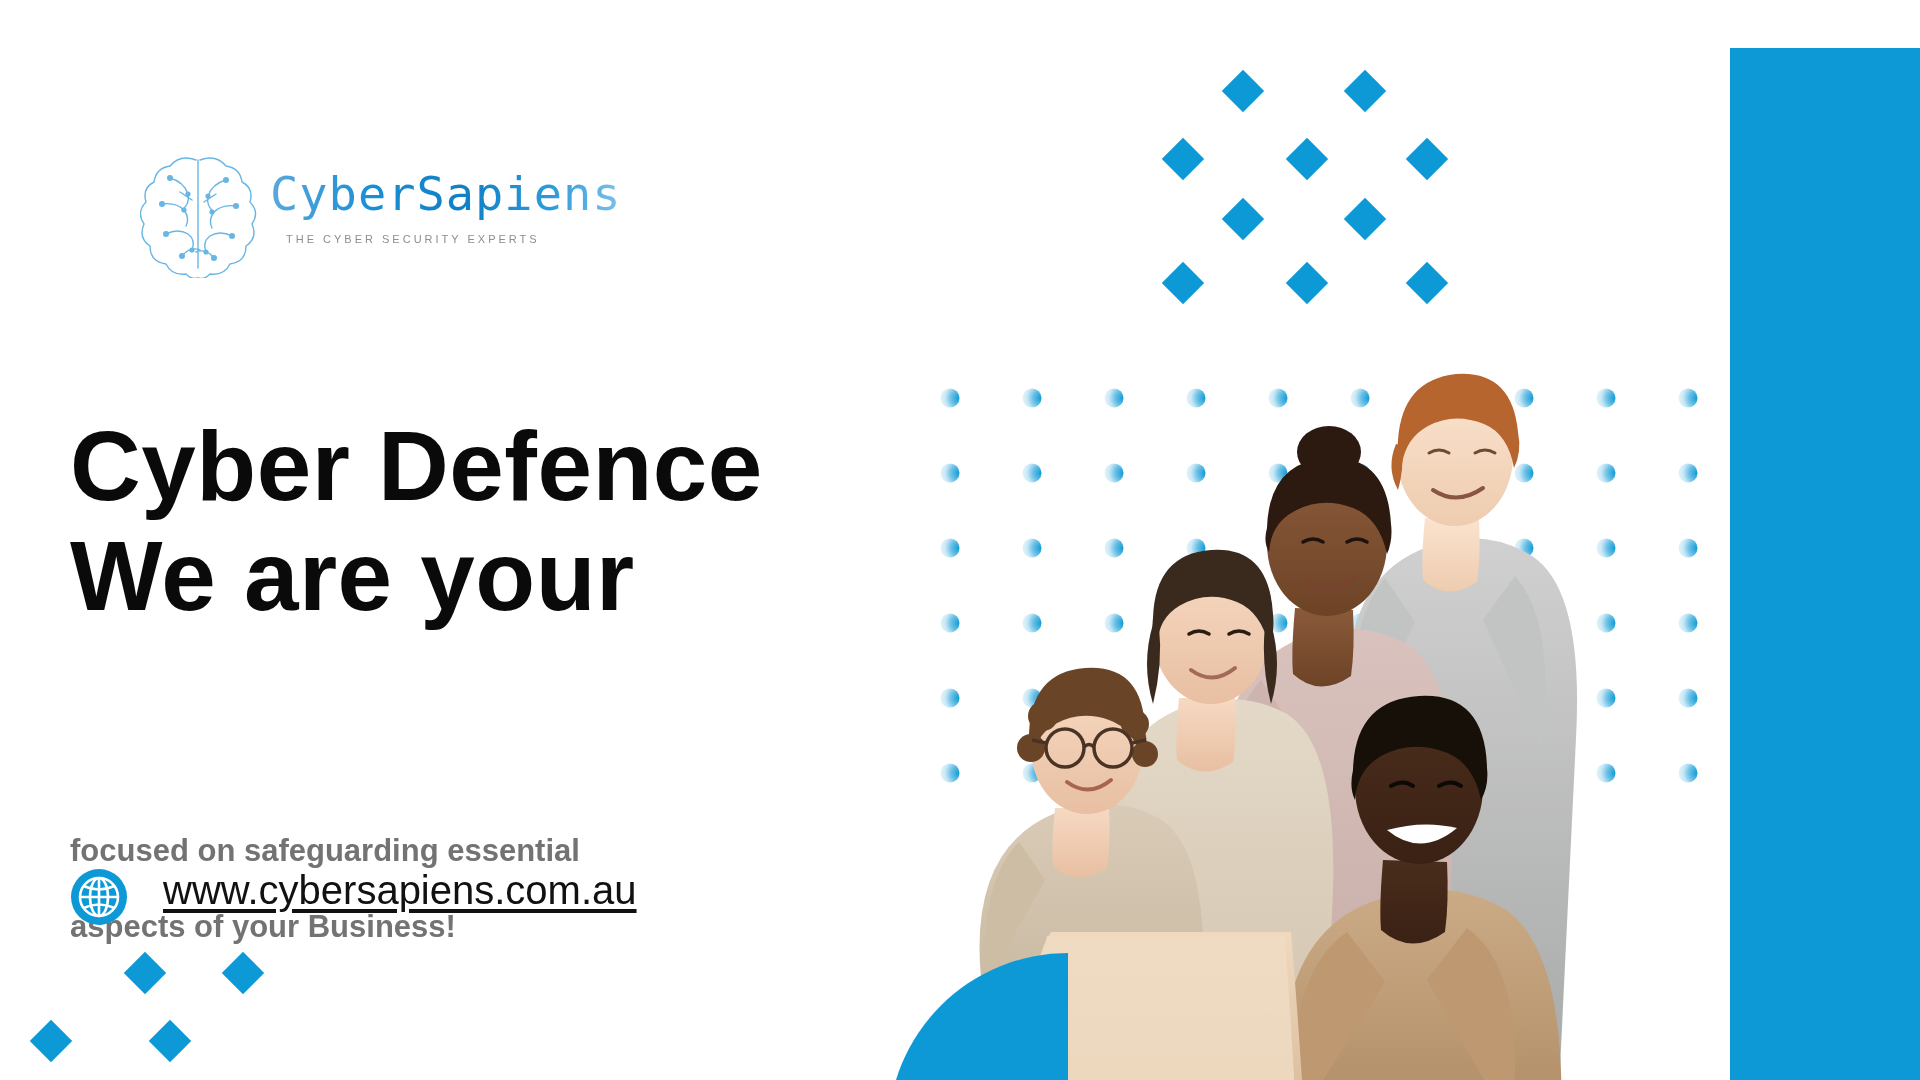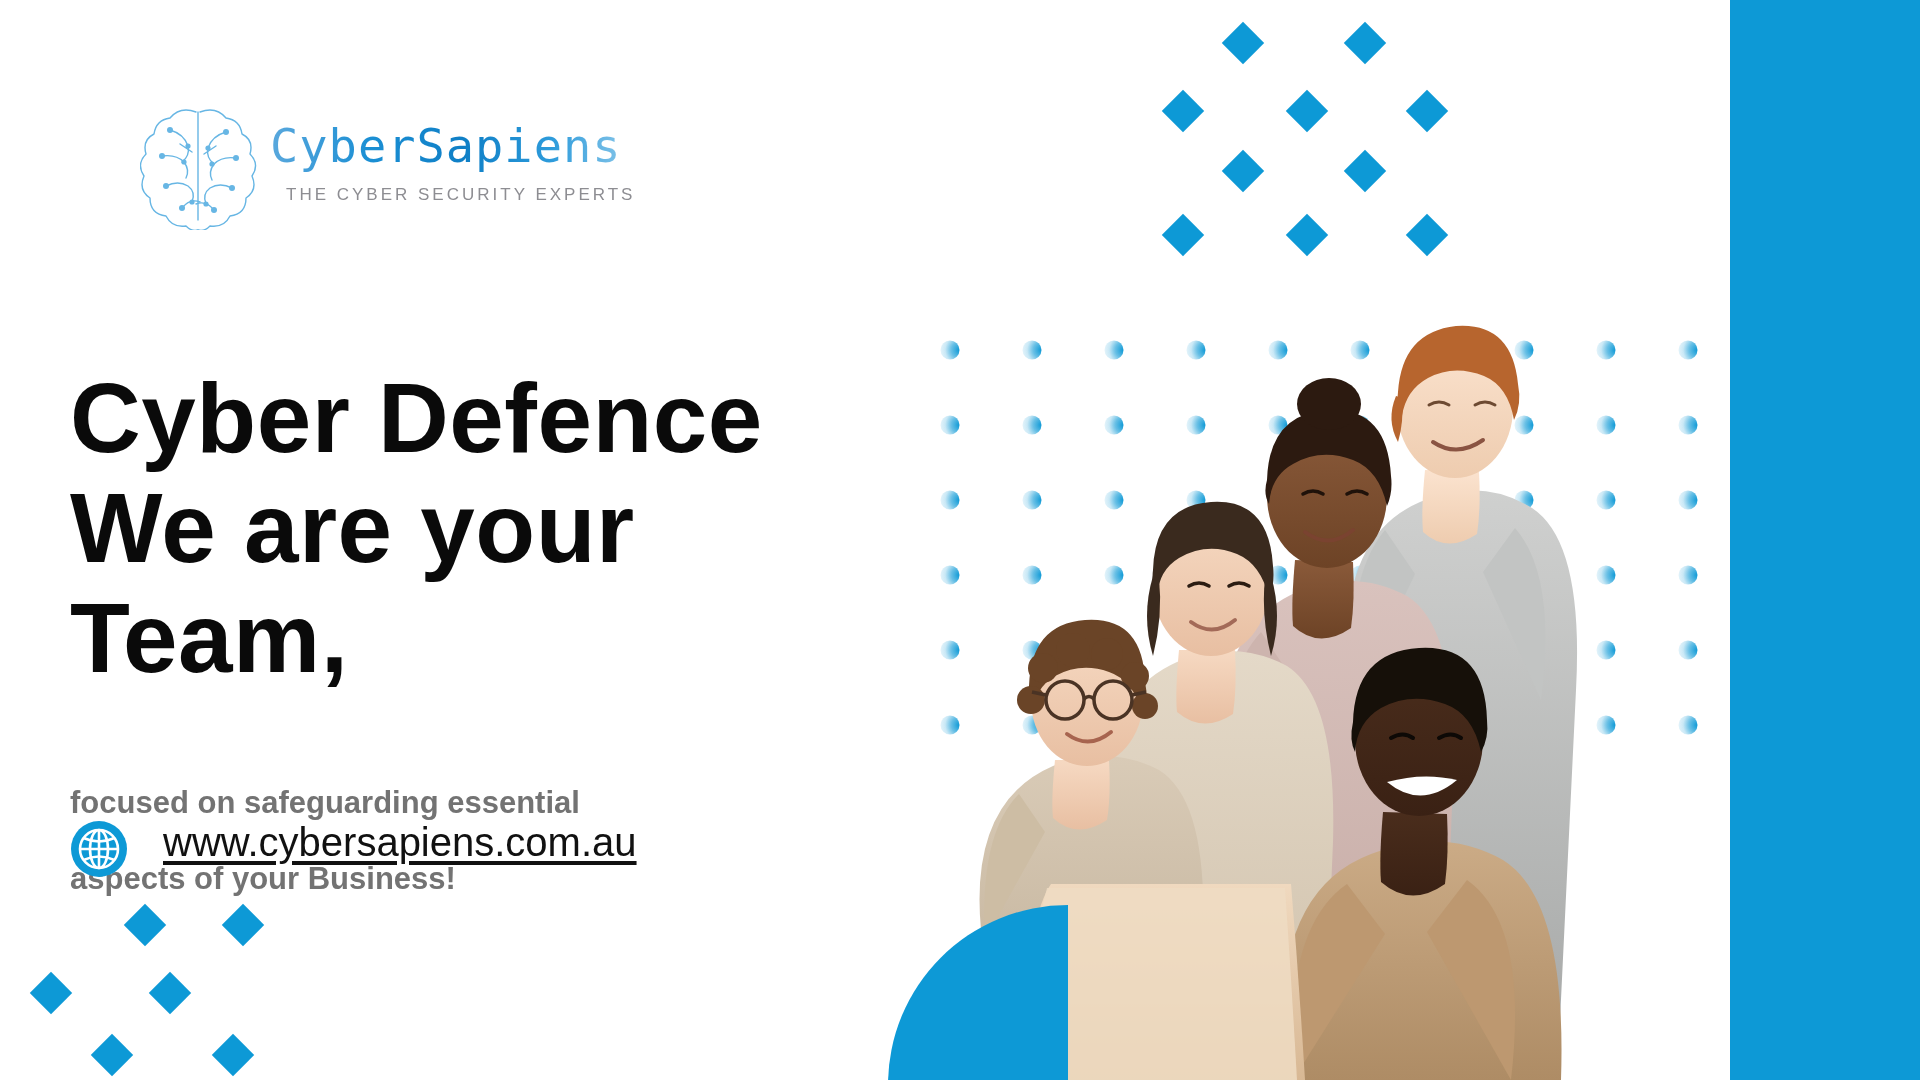--- a/index.html
+++ b/index.html
@@ -2,21 +2,21 @@
 <html><head>
 <meta charset="utf-8">
 <style>
   * { margin:0; padding:0; box-sizing:border-box; }
   html,body { width:1920px; height:1080px; overflow:hidden; }
   body {
     font-family:"Liberation Sans", sans-serif;
     background:#ffffff;
     position:relative;
   }
-  #stage { position:absolute; inset:0; background:#fff; overflow:hidden; }
+  #stage { position:absolute; inset:0; background:#fff; overflow:hidden;margin-top:48px; }
 
   
   .right-bar {
     position:absolute; top:0; right:0; width:190px; height:1080px;
     background:#0d99d6;
   }
 
   
   .photo-panel {
     position:absolute; left:955px; top:0; width:775px; height:1080px;
@@ -47,21 +47,21 @@
     position:absolute; left:130px; top:18px;
     font-family:"DejaVu Sans Mono", monospace;
     font-size:47px; letter-spacing:1px; white-space:nowrap;
     background:linear-gradient(90deg,#5aa8dd 0%, #1b8fd4 28%, #0f7fc6 55%, #2d9bdb 80%, #7fc2e8 100%);
     -webkit-background-clip:text; background-clip:text;
     color:transparent; -webkit-text-fill-color:transparent;
   }
   .logo-tag {
     position:absolute; left:146px; top:85px;
     font-family:"Liberation Sans", sans-serif;
-    font-size:17px; letter-spacing:3.0px; color:#8d8d92; white-space:nowrap;
+    font-size:11px; letter-spacing:3.0px; color:#8d8d92; white-space:nowrap;
   }
 
   
   .headline {
     position:absolute; left:70px; top:364px; width:900px;
     font-family:"Liberation Sans Narrow","Liberation Sans", sans-serif;
     font-weight:bold; font-size:98px; line-height:1.12;
     letter-spacing:0.5px; color:#0a0a0a;
   }
   .headline span { display:block; white-space:nowrap; }
@@ -286,21 +286,20 @@
           <circle cx="66" cy="104" r="2.6"></circle>
       </g>
     </svg>
     <div class="logo-text">CyberSapiens</div>
     <div class="logo-tag">THE CYBER SECURITY EXPERTS</div>
   </div>
 
   <h1 class="headline">
     <span>Cyber Defence</span>
     <span>We are your</span>
-    <span>Team,</span>
   </h1>
 
   <p class="subcopy">
     <span>focused on safeguarding essential</span>
     <span class="sub-l2">&nbsp;</span>
     <span>aspects of your Business!</span>
   </p>
 
   <div class="url-row">
     <svg class="globe" viewBox="0 0 58 58">

